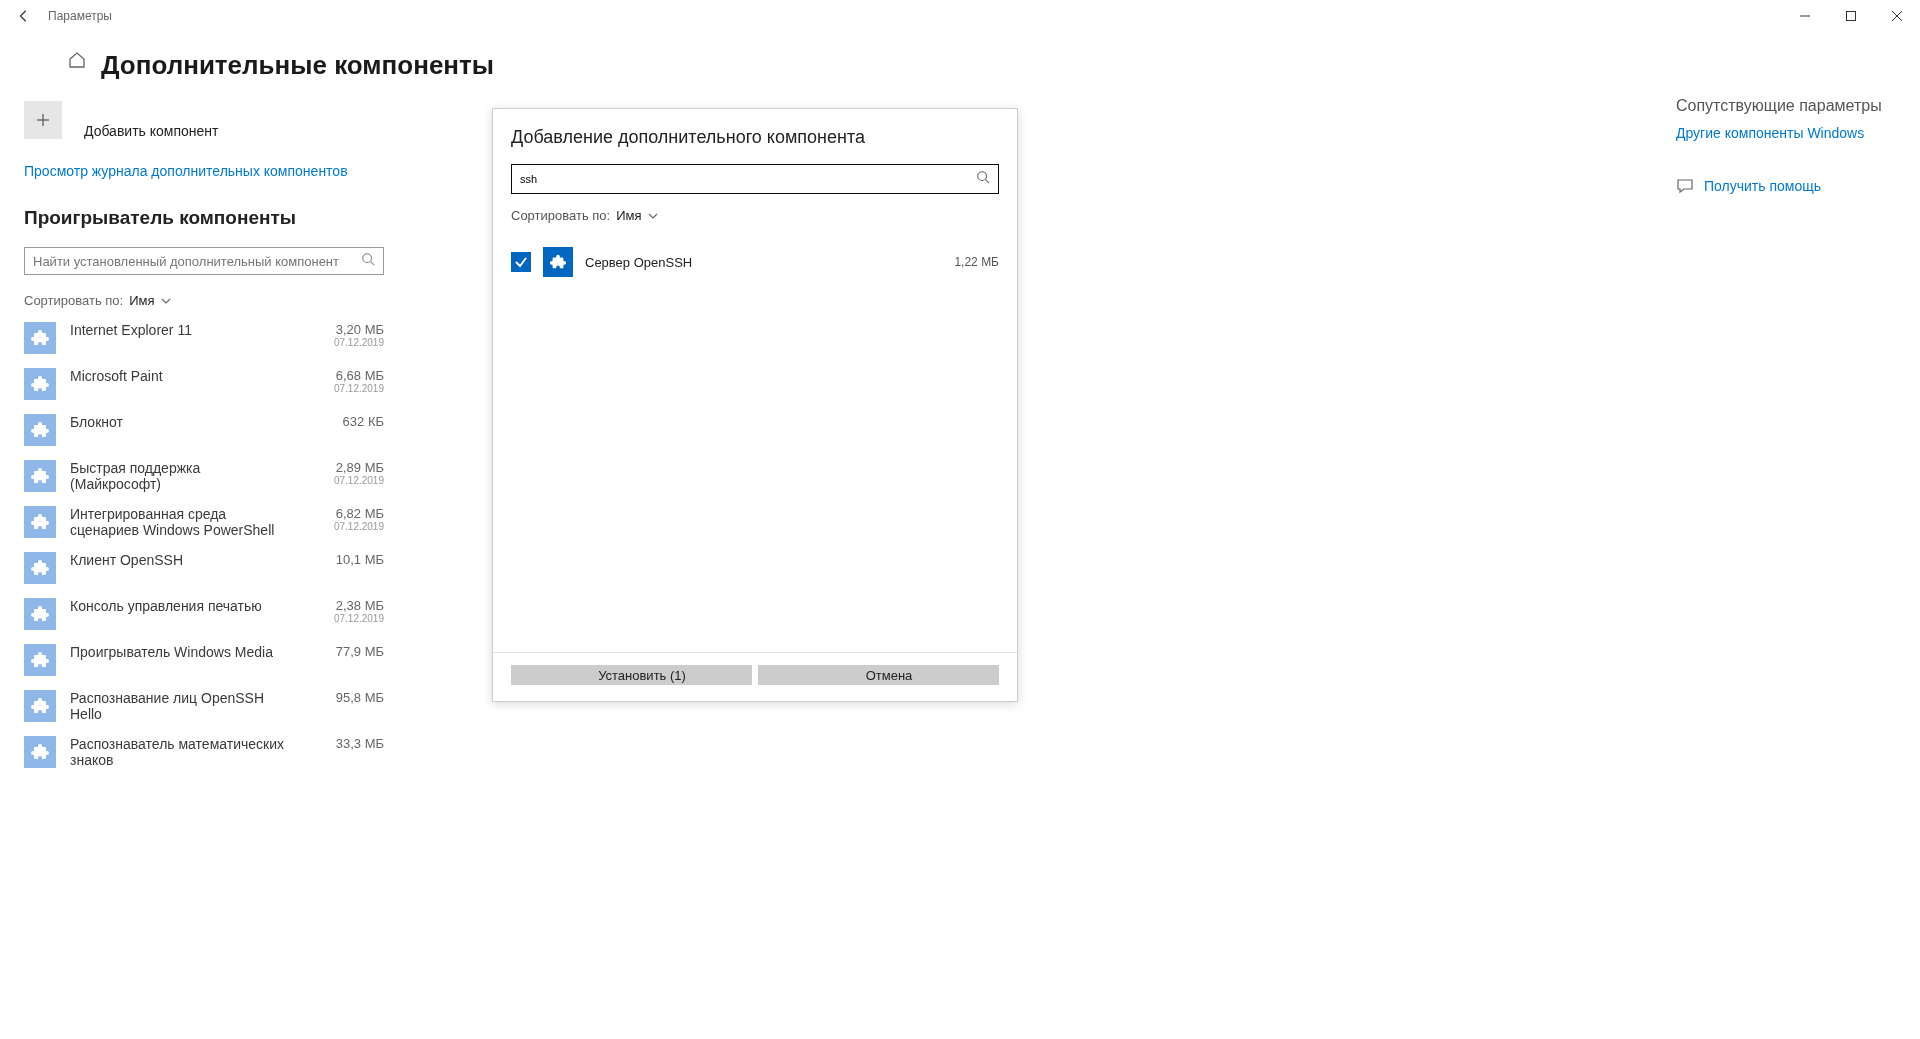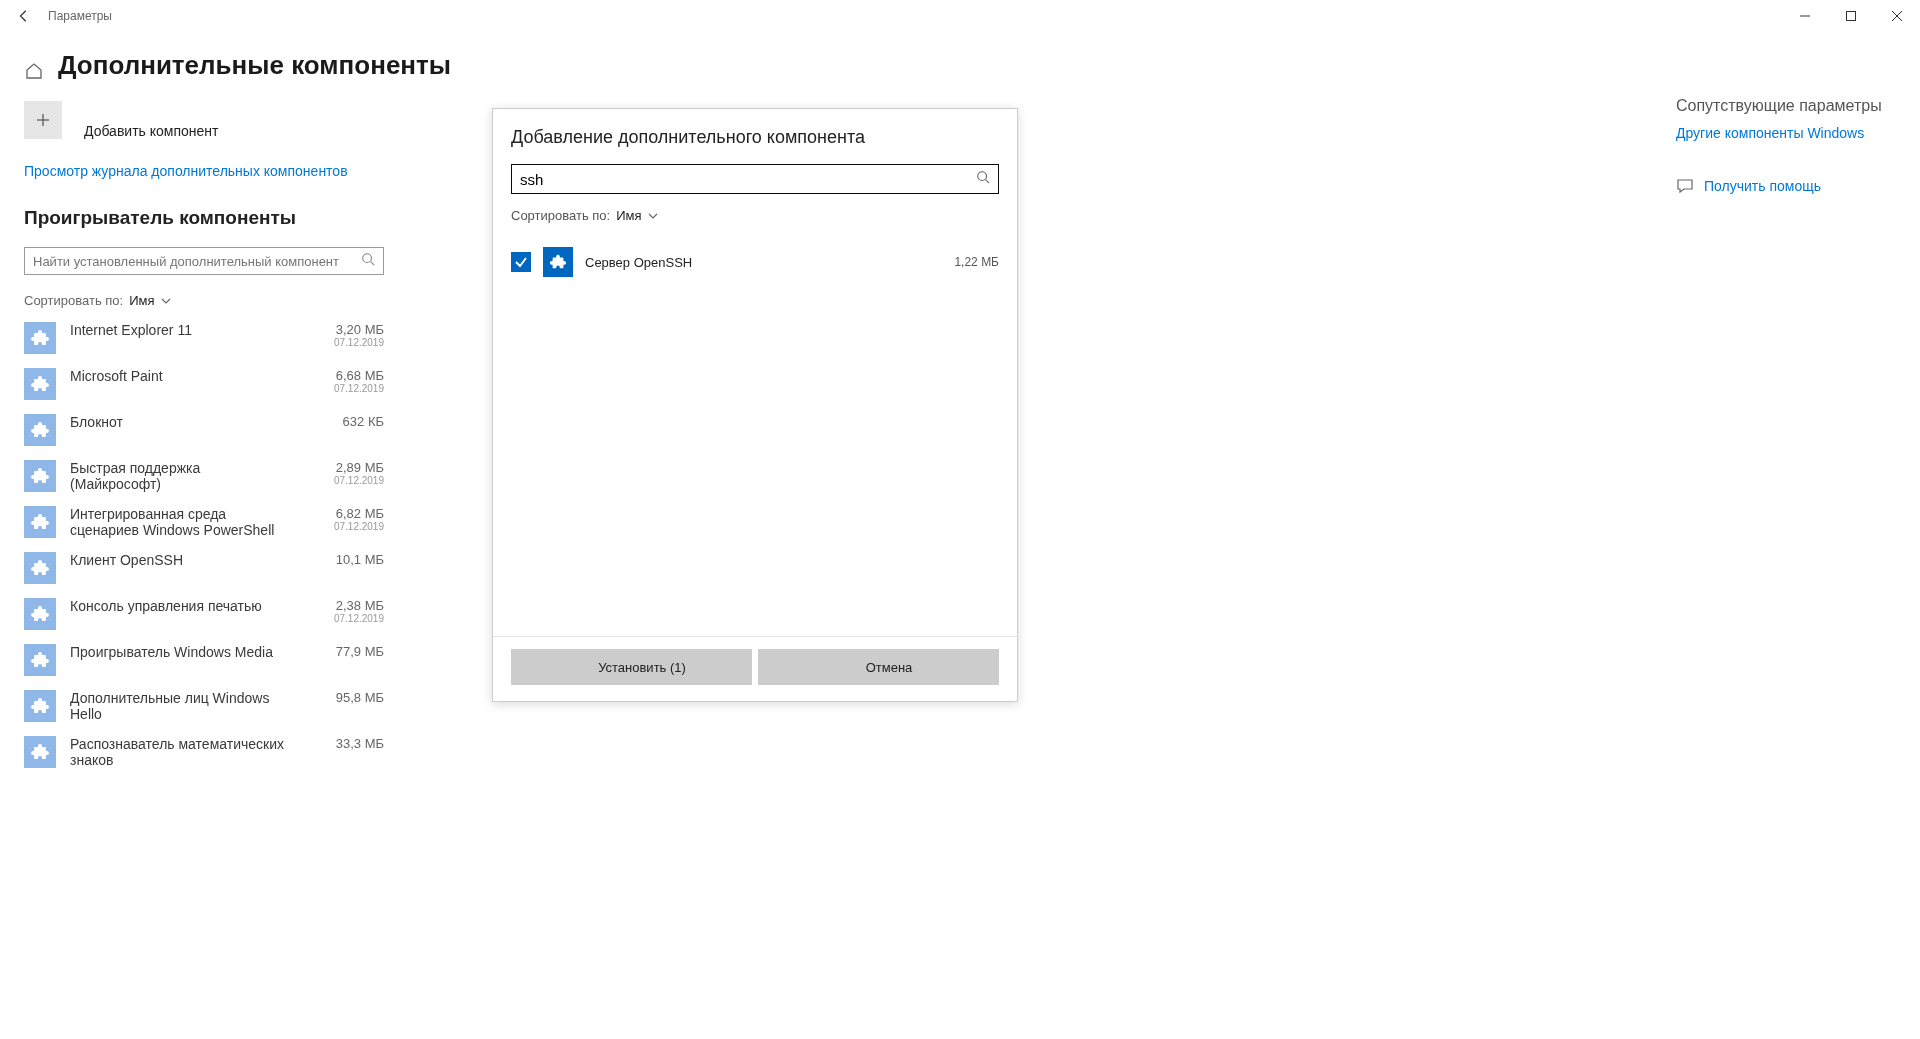--- a/index.html
+++ b/index.html
@@ -7,21 +7,21 @@
 
 
 .title-bar { height: 32px; display: flex; align-items: center; padding: 0 0 0 12px; }
 .back-btn { width: 24px; height: 24px; display: flex; align-items: center; justify-content: center; cursor: pointer; }
 .title-text { font-size: 12px; color: #666; margin-left: 12px; }
 .window-controls { margin-left: auto; display: flex; }
 .win-ctrl { width: 46px; height: 32px; display: flex; align-items: center; justify-content: center; cursor: pointer; }
 .win-ctrl svg { width: 10px; height: 10px; }
 
 
-.page-header { display: flex; align-items: flex-end; padding: 18px 24px 8px 24px; gap: 14px; }
+.page-header { display: flex; align-items: flex-start; padding: 18px 24px 8px 24px; gap: 14px; margin-left: 43px; }
 .home-icon { width: 20px; height: 20px; }
 .page-title { font-size: 26px; font-weight: 600; color: #1a1a1a; }
 
 
 .content { display: flex; padding: 0 24px; gap: 48px; }
 .left-col { width: 360px; flex-shrink: 0; }
 .right-col { margin-left: auto; width: 220px; padding-top: 8px; }
 
 
 .add-row { display: flex; align-items: flex-end; gap: 22px; margin-top: 12px; }
@@ -60,33 +60,33 @@
 .right-heading { font-size: 16px; color: #555; margin-bottom: 10px; }
 .help-row { display: flex; align-items: center; gap: 10px; margin-top: 36px; }
 .help-icon { width: 18px; height: 18px; color: #666; }
 
 
 .overlay { position: absolute; inset: 0; }
 .dialog { position: absolute; left: 492px; top: 108px; width: 526px; height: 594px; background: #fff; border: 1px solid #ccc; box-shadow: 0 2px 10px rgba(0,0,0,.15); display: flex; flex-direction: column; }
 .dialog-pad { padding: 18px 18px 10px 18px; }
 .dialog-title { font-size: 18px; color: #222; }
 .dlg-search { margin-top: 16px; border: 1px solid #0a0a0a; height: 30px; display: flex; align-items: center; padding: 0 8px; }
-.dlg-search input { border: none; outline: none; flex: 1; font-size: 15px; background: transparent; }
+.dlg-search input { border: none; outline: none; flex: 1; font-size: 11px; background: transparent; }
 .dlg-sort { margin-top: 14px; display: flex; align-items: center; gap: 6px; font-size: 13px; color: #555; }
 .dlg-sort .sort-val { color: #222; }
 .dlg-list { flex: 1; padding: 8px 18px; overflow-y: auto; }
 .dlg-item { display: flex; align-items: center; gap: 12px; padding: 6px 0; }
 .chk { width: 20px; height: 20px; background: #0067c0; display: flex; align-items: center; justify-content: center; cursor: pointer; }
 .chk svg { width: 14px; height: 14px; }
 .dlg-icon { width: 30px; height: 30px; background: #0067c0; display: flex; align-items: center; justify-content: center; }
 .dlg-icon svg { width: 18px; height: 18px; fill: #fff; }
 .dlg-name { font-size: 13px; color: #222; flex: 1; }
 .dlg-size { font-size: 12px; color: #555; }
 .dlg-buttons { display: flex; gap: 6px; padding: 12px 18px 16px 18px; border-top: 1px solid #e5e5e5; }
-.dlg-btn { flex: 1; height: 36px; background: #cccccc; border: none; font-size: 13px; color: #222; cursor: pointer; padding-left: 21px; }
+.dlg-btn { flex: 1; height: 20px; background: #cccccc; border: none; font-size: 13px; color: #222; cursor: pointer; padding-left: 21px; }
 </style>
 </head>
 <body>
 
 <div class="title-bar">
   <div class="back-btn">
     <svg viewBox="0 0 16 16" width="14" height="14">
         <path d="M10 2 L4 8 L10 14" stroke="#333" stroke-width="1.4" fill="none"></path>
       </svg>
   </div>
@@ -262,21 +262,21 @@
             </div>
           </div>
         </div>
         <div class="inst-item">
           <div class="inst-icon">
             <svg viewBox="0 0 20 20">
               <path d="M10 2a2 2 0 0 1 2 2v1h3a1 1 0 0 1 1 1v3h1a2 2 0 1 1 0 4h-1v3a1 1 0 0 1-1 1h-3v-1a2 2 0 1 0-4 0v1H5a1 1 0 0 1-1-1v-3H3a2 2 0 1 1 0-4h1V6a1 1 0 0 1 1-1h3V4a2 2 0 0 1 2-2z" fill="#fff"></path>
             </svg>
           </div>
           <div class="inst-text">
-            <div class="inst-name">Дополнительные лиц Windows Hello</div>
+            <div class="inst-name">Распознавание лиц OpenSSH Hello</div>
             <div class="inst-meta">
               <div class="inst-size">95,8 МБ</div>
             </div>
           </div>
         </div>
         <div class="inst-item">
           <div class="inst-icon">
             <svg viewBox="0 0 20 20">
               <path d="M10 2a2 2 0 0 1 2 2v1h3a1 1 0 0 1 1 1v3h1a2 2 0 1 1 0 4h-1v3a1 1 0 0 1-1 1h-3v-1a2 2 0 1 0-4 0v1H5a1 1 0 0 1-1-1v-3H3a2 2 0 1 1 0-4h1V6a1 1 0 0 1 1-1h3V4a2 2 0 0 1 2-2z" fill="#fff"></path>
             </svg>

